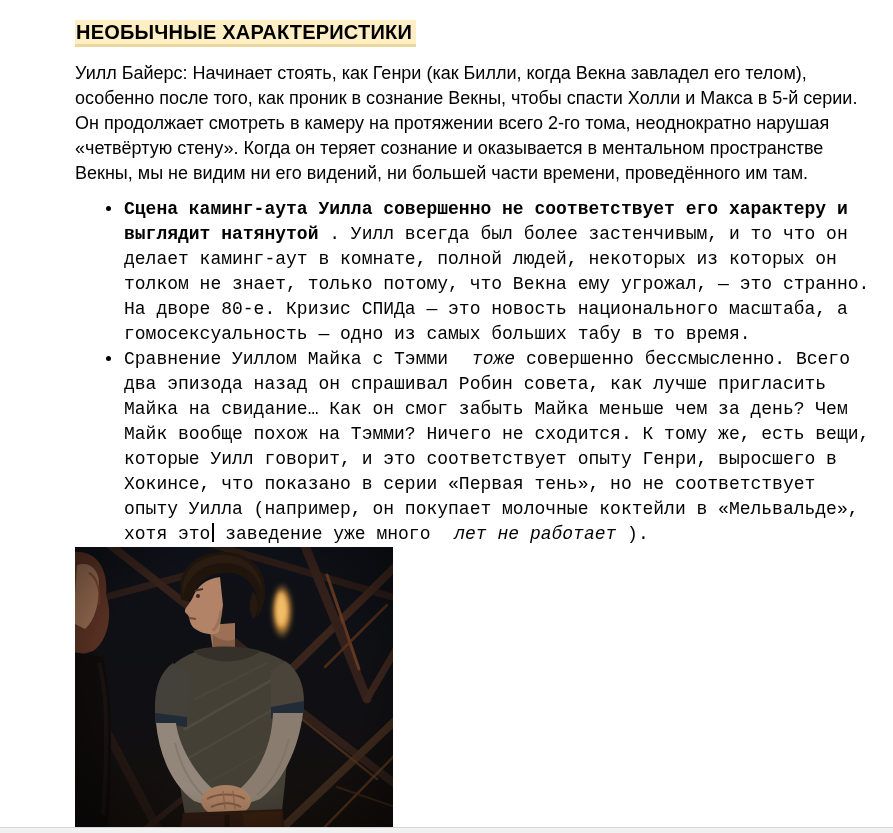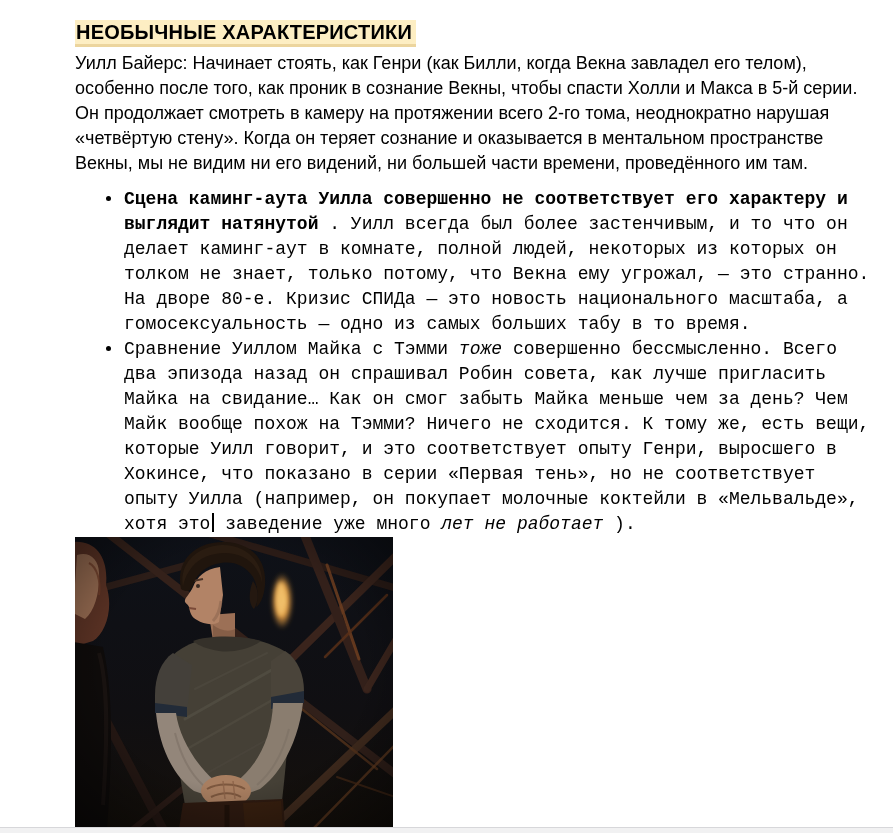--- a/index.html
+++ b/index.html
@@ -15,29 +15,29 @@
   .heading {
     font-size:20px; font-weight:bold; line-height:24px;
     letter-spacing:0.2px;
   }
   .heading mark {
     background:#fdeec3; color:#000;
     padding:1px 4px 1px 1px;
     border-bottom:3px solid #ecd59e;
   }
   .body-text { font-size:18px; line-height:25px; }
-  .intro { margin-top:7px; }
+  .intro { margin-top:17px; }
   ul.bullets {
     margin-top:11px;
     list-style:disc outside;
     padding-left:48px;
   }
   ul.bullets li { padding-left:1px;font-family:Liberation Mono, monospace; }
   .b { font-weight:bold; }
-  .i { font-style:italic; }
+  .i { font-style:italic;margin-left:13px; }
   .caret {
     display:inline-block; width:2px; height:19px;
     background:#000; vertical-align:-3px; margin-left:2px;
   }
   .photo {
     margin-top:0px; width:318px; height:290px;
     overflow:hidden; background:#0d0f14; line-height:0;
   }
   .photo svg { display:block; }
   .hscrollbar {

